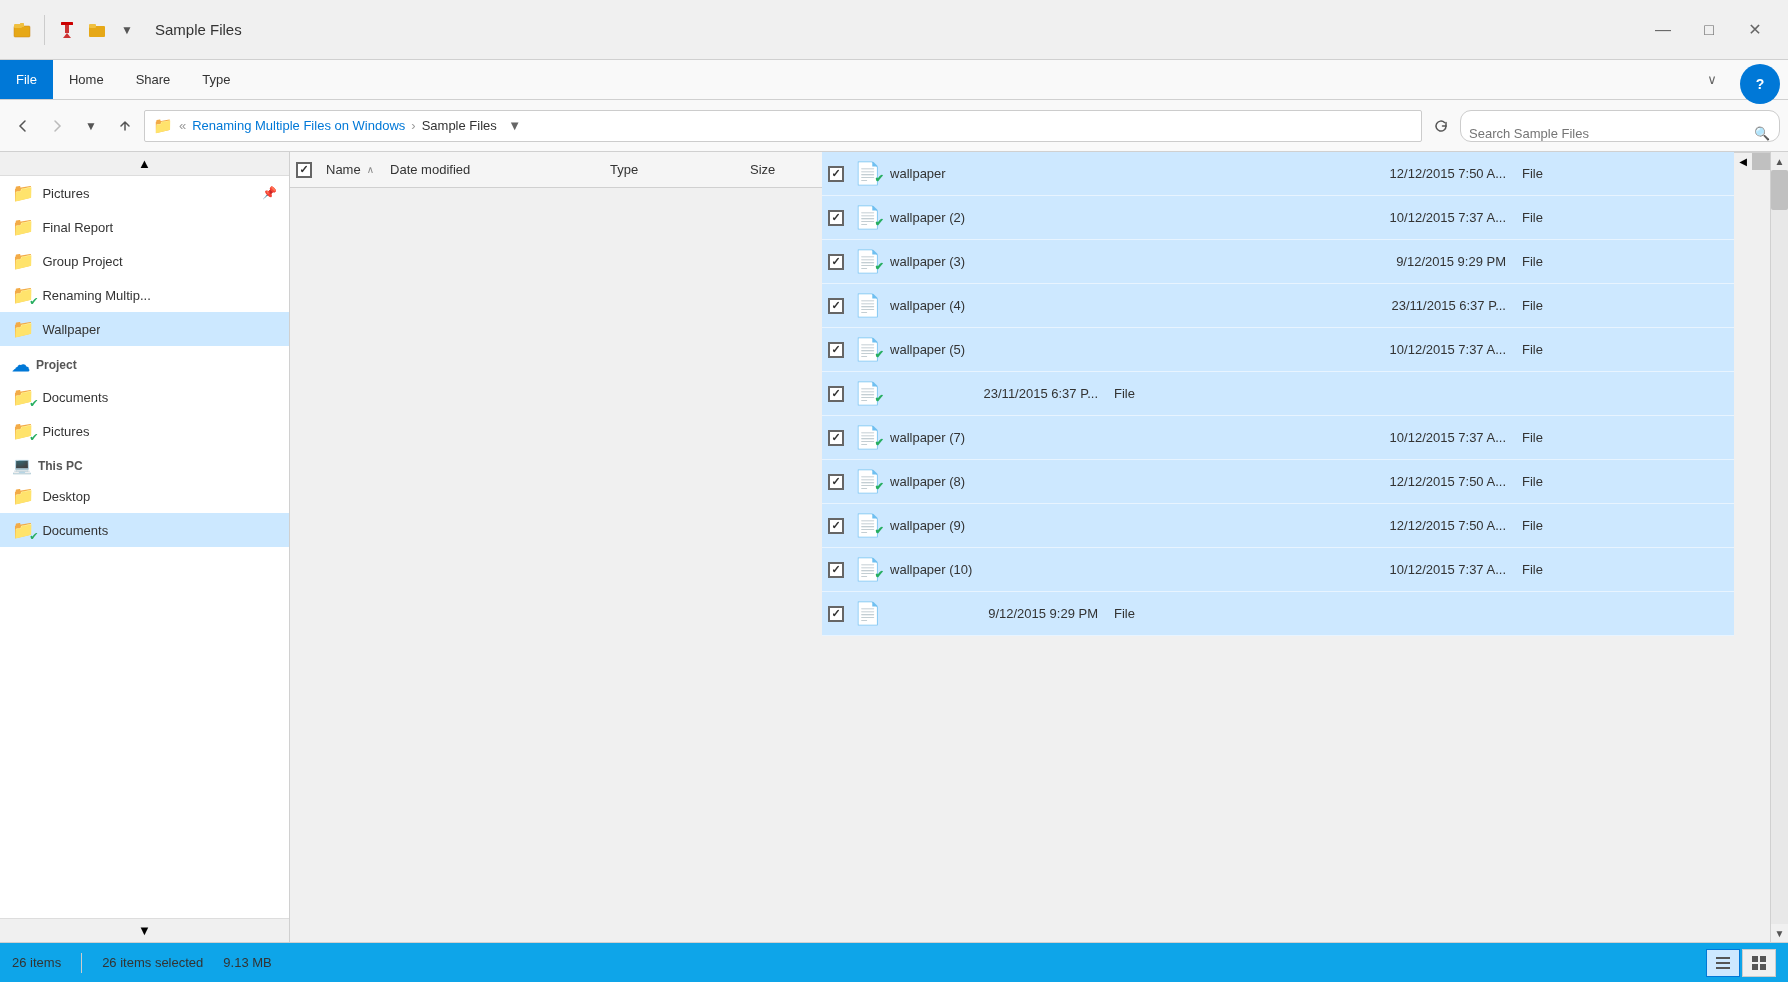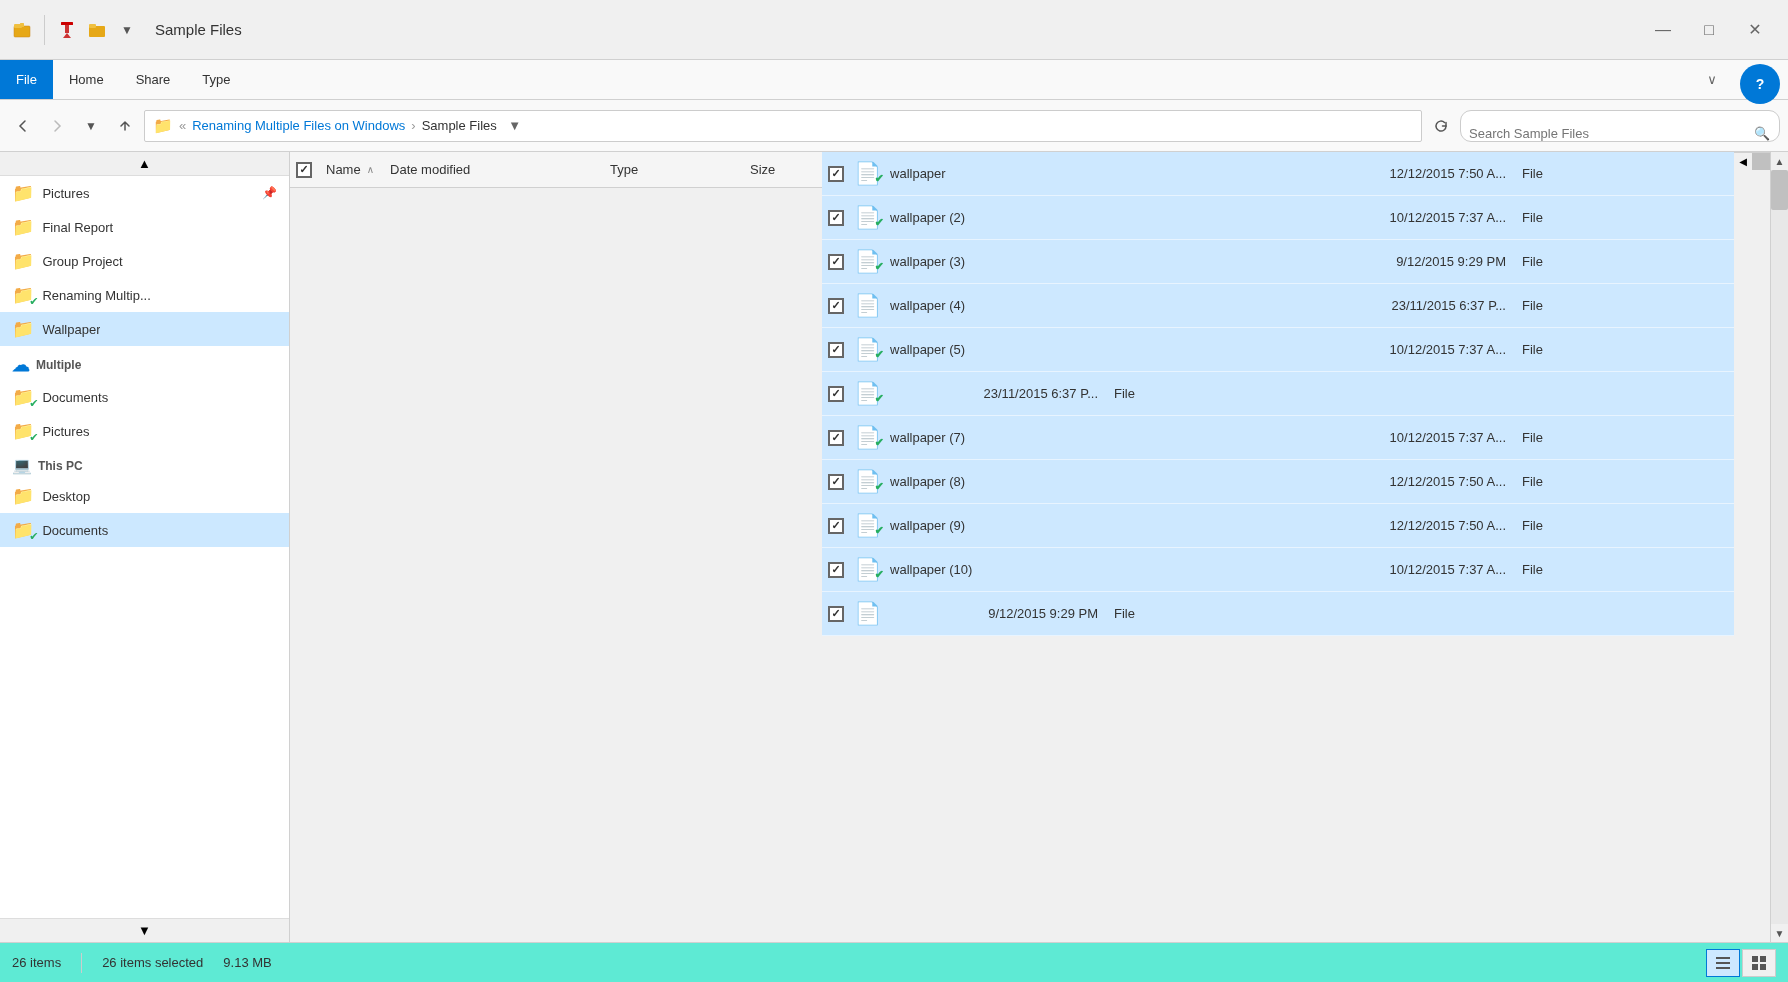--- a/index.html
+++ b/index.html
@@ -105,21 +105,21 @@
 
     
     .file-scroll-right { width: 18px; background: #f0f0f0; border-left: 1px solid #d0d0d0; display: flex; flex-direction: column; align-items: center; }
     .scroll-arrow { width: 18px; height: 18px; display: flex; align-items: center; justify-content: center; font-size: 10px; cursor: pointer; color: #555; }
     .scroll-track { flex: 1; width: 100%; background: #e8e8e8; position: relative; }
     .scroll-thumb { width: 100%; background: #c0c0c0; height: 40px; position: absolute; top: 0; border-radius: 2px; }
 
     
     .status-bar {
       display: flex; align-items: center; height: 40px;
-      background: #5eead4; border-top: 1px solid #d0d0d0;
+      background: #0ea5e9; border-top: 1px solid #d0d0d0;
       padding: 0 12px; gap: 20px;
     }
     .status-text { font-size: 13px; color: #333; }
     .status-divider { width: 1px; height: 20px; background: #ccc; }
     .view-toggle { margin-left: auto; display: flex; gap: 2px; }
     .view-btn { width: 34px; height: 28px; display: flex; align-items: center; justify-content: center; cursor: pointer; border: 1px solid #ccc; background: #f0f0f0; }
     .view-btn.active { background: #cde8ff; border-color: #0078d7; }
 
     
     .h-scroll { height: 18px; background: #f0f0f0; border-top: 1px solid #d0d0d0; display: flex; align-items: center; }
@@ -248,21 +248,21 @@
       <span style="position:relative; display:inline-block; font-size:18px;">📁<span style="position:absolute; bottom:-2px; right:-4px; color:#27ae60; font-size:11px;">✔</span></span>
       <span class="sidebar-label">Renaming Multip...</span>
     </div>
     <div class="sidebar-item selected">
       <span style="font-size:18px;">📁</span>
       <span class="sidebar-label">Wallpaper</span>
     </div>
 
     <div class="sidebar-section">
       <span style="color:#0078d7; font-size:18px;">☁</span>
-      <span>Multiple</span>
+      <span>Project</span>
     </div>
     <div class="sidebar-item">
       <span style="position:relative; display:inline-block; font-size:18px;">📁<span style="position:absolute; bottom:-2px; right:-4px; color:#27ae60; font-size:11px;">✔</span></span>
       <span class="sidebar-label">Documents</span>
     </div>
     <div class="sidebar-item">
       <span style="position:relative; display:inline-block; font-size:18px;">📁<span style="position:absolute; bottom:-2px; right:-4px; color:#27ae60; font-size:11px;">✔</span></span>
       <span class="sidebar-label">Pictures</span>
     </div>
 

